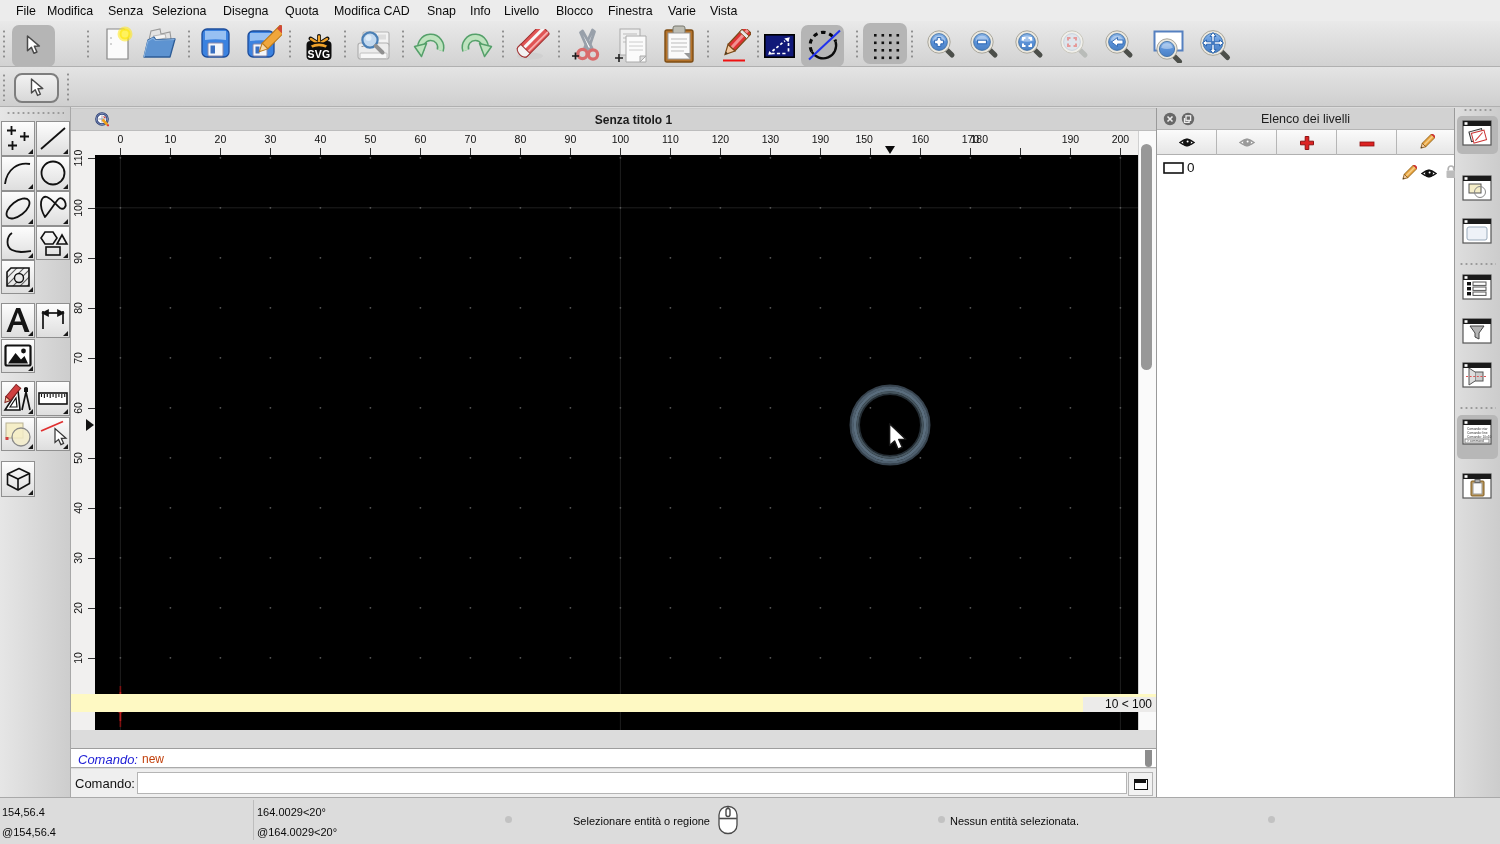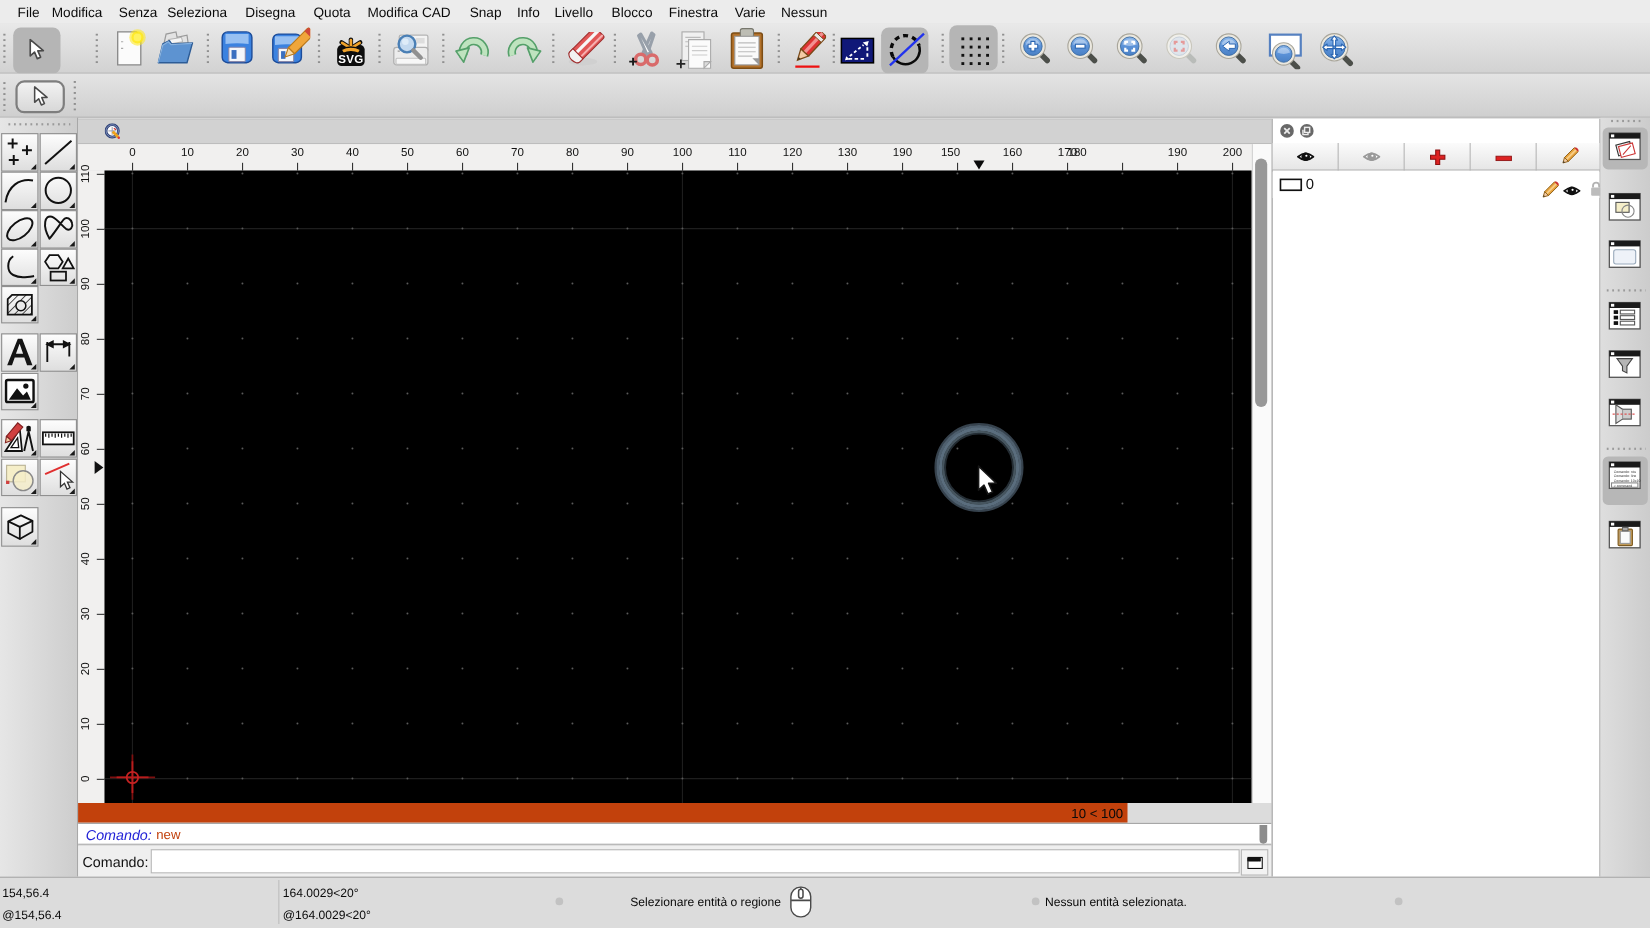--- a/index.html
+++ b/index.html
@@ -21,21 +21,21 @@
   .toolbtn svg { display:block; margin:0 auto; }
   .corner { position:absolute; right:1px; bottom:1px; width:0; height:0; border-left:5.5px solid transparent; border-bottom:5.5px solid #1a1a1a; }
 
   #doctitle { position:absolute; left:71px; top:108px; width:1085px; height:23px; background:#d2d2d2; border-top:1px solid #c8c8c8; border-bottom:1px solid #bdbdbd; }
   #doctitle .t { position:absolute; left:40px; right:0; top:4px; text-align:center; font-size:12px; font-weight:bold; color:#1c1c1c; }
   #hruler { position:absolute; left:71px; top:131px; width:1085px; height:24px; background:#f1f0ef; }
   #vruler { position:absolute; left:71px; top:155px; width:24px; height:575px; background:#f1f0ef; }
   #canvas { position:absolute; left:95px; top:155px; width:1043px; height:575px; background:#000; overflow:hidden; }
   #vscroll { position:absolute; left:1138px; top:131px; width:18px; height:599px; background:#fafafa; border-left:1px solid #d0d0d0; }
   #vscroll .thumb { position:absolute; left:2px; top:13px; width:11px; height:226px; background:#989898; border-radius:6px; }
-  #understrip { position:absolute; left:71px; top:730px; width:954px; height:18px; background:#c2410c; }
+  #understrip { position:absolute; left:71px; top:694px; width:1085px; height:18px; background:#fef9c3; }
   #histrow { position:absolute; left:71px; top:748px; width:1085px; height:20px; background:#fff; border-top:1px solid #9e9e9e; border-bottom:1px solid #aaaaaa; }
   #inputrow { position:absolute; left:71px; top:769px; width:1085px; height:28px; background:#efefef; }
   #cmdinput { position:absolute; left:66px; top:3px; width:990px; height:22px; background:#fff; border:1px solid #b5b5b5; }
 
   #rpanel { position:absolute; left:1156px; top:108px; width:299px; height:689px; background:#fff; border-left:1px solid #9a9a9a; border-right:1px solid #9a9a9a; }
   #rtitle { position:absolute; left:0; top:0; width:297px; height:22px; background:#d2d2d2; border-bottom:1px solid #b5b5b5; }
   #rtoolbar { position:absolute; left:0; top:22px; width:297px; height:25px; background:linear-gradient(#fbfbfb,#e6e6e6); border-bottom:1px solid #b0b0b0; }
   #rlayerrow { position:absolute; left:0; top:48px; width:297px; height:24px; background:#fff; }
 
   #farbar { position:absolute; left:1455px; top:107px; width:45px; height:690px; background:linear-gradient(90deg,#dedede,#cccccc); }
@@ -55,21 +55,21 @@
   <span style="left:152px">Seleziona</span>
   <span style="left:223px">Disegna</span>
   <span style="left:285px">Quota</span>
   <span style="left:334px">Modifica CAD</span>
   <span style="left:427px">Snap</span>
   <span style="left:470px">Info</span>
   <span style="left:504px">Livello</span>
   <span style="left:556px">Blocco</span>
   <span style="left:608px">Finestra</span>
   <span style="left:668px">Varie</span>
-  <span style="left:710px">Nessun</span>
+  <span style="left:710px">Vista</span>
 </div>
 
 <div id="tb1">
   <div class="vdots" style="left:3px;top:8px;height:30px"></div>
   <div class="tbsel" style="left:12px"></div>
   <svg class="icon" style="left:26px;top:14px" width="15" height="22" viewBox="0 0 15 22">
       <path d="M1.5 1 L1.5 15.8 L5.4 12.4 L7.9 18.3 L10.9 17 L8.4 11.2 L13.4 11.1 Z" fill="#fff" stroke="#4a4a4a" stroke-width="1.5" stroke-linejoin="round"></path>
     </svg>
 <svg class="icon" style="left:101px;top:5px" width="32" height="37" viewBox="0 0 32 37">
 <path d="M6 3 L23 3 L27 8 L27 33 L6 33 Z" fill="#fbfbfb" stroke="#888" stroke-width="1.2"></path>
@@ -493,20 +493,21 @@
           <path d="M5.5 12 L17 6.5 L27.5 11.5 L16 17 Z"></path>
           <path d="M5.5 12 L5.5 22.5 L16 28 L16 17"></path>
           <path d="M27.5 11.5 L27.5 21.5 L16 28"></path>
         </g>
       </svg>
       <div class="corner"></div>
     </div>
 </div>
 
 <div id="doctitle">
+    <div class="t">Senza titolo 1</div>
     <svg class="icon" style="left:24px;top:3px" width="15" height="15" viewBox="0 0 15 15">
 <circle cx="7" cy="7" r="5.6" fill="#fdfdfd" stroke="#2c4077" stroke-width="2.5"></circle>
 <circle cx="7" cy="7" r="5.6" fill="none" stroke="#9aa7cc" stroke-width="0.7"></circle>
 <path d="M3.5 7 h7 M7 3.5 v7" stroke="#99a" stroke-width="0.9"></path>
 <path d="M8.5 4.5 l2 1.5" stroke="#c33" stroke-width="1.1"></path>
 <line x1="7.5" y1="7.5" x2="12.5" y2="12.8" stroke="#efa21c" stroke-width="2.6"></line>
 <circle cx="13" cy="13.3" r="1.1" fill="#d33"></circle>
 </svg>
   </div>
 <div id="hruler">
@@ -878,20 +879,23 @@
   <div style="position:absolute;left:1057px;top:3px;width:25px;height:24px;background:#f2f2f2;border:1px solid #b5b5b5">
     <div style="position:absolute;left:4.5px;top:6px;width:14px;height:11px;border:1.5px solid #111;background:#fff">
       <div style="position:absolute;left:-0.5px;top:-0.5px;width:12px;height:3.5px;background:#111"></div>
       <div style="position:absolute;right:1.5px;top:0.8px;width:1.8px;height:1.8px;background:#fff;border-radius:50%"></div>
       <div style="position:absolute;left:0;top:-0.5px;width:11.5px;height:3.5px;background:#111"></div>
     </div>
   </div>
 </div>
 
 <div id="rpanel">
+  <div id="rtitle">
+    <div style="position:absolute;left:0;right:0;top:4px;text-align:center;font-size:12.5px;color:#1c1c1c">Elenco dei livelli</div>
+  </div>
   <div id="rtoolbar"></div>
   <div id="rlayerrow"></div>
   <svg class="icon" style="left:6px;top:4px" width="32" height="14" viewBox="0 0 32 14">
 <circle cx="7" cy="7" r="6.2" fill="#686868"></circle>
       <path d="M4.5 4.5 L9.5 9.5 M9.5 4.5 L4.5 9.5" stroke="#ececec" stroke-width="1.6"></path>
 <circle cx="25" cy="7" r="6.2" fill="#686868"></circle>
       <g fill="none" stroke="#ececec" stroke-width="1.3">
         <rect x="23" y="3.8" width="4.6" height="4.6"></rect>
         <path d="M21.5 6 v4.4 h4.6 v-1.5"></path>
       </g>

